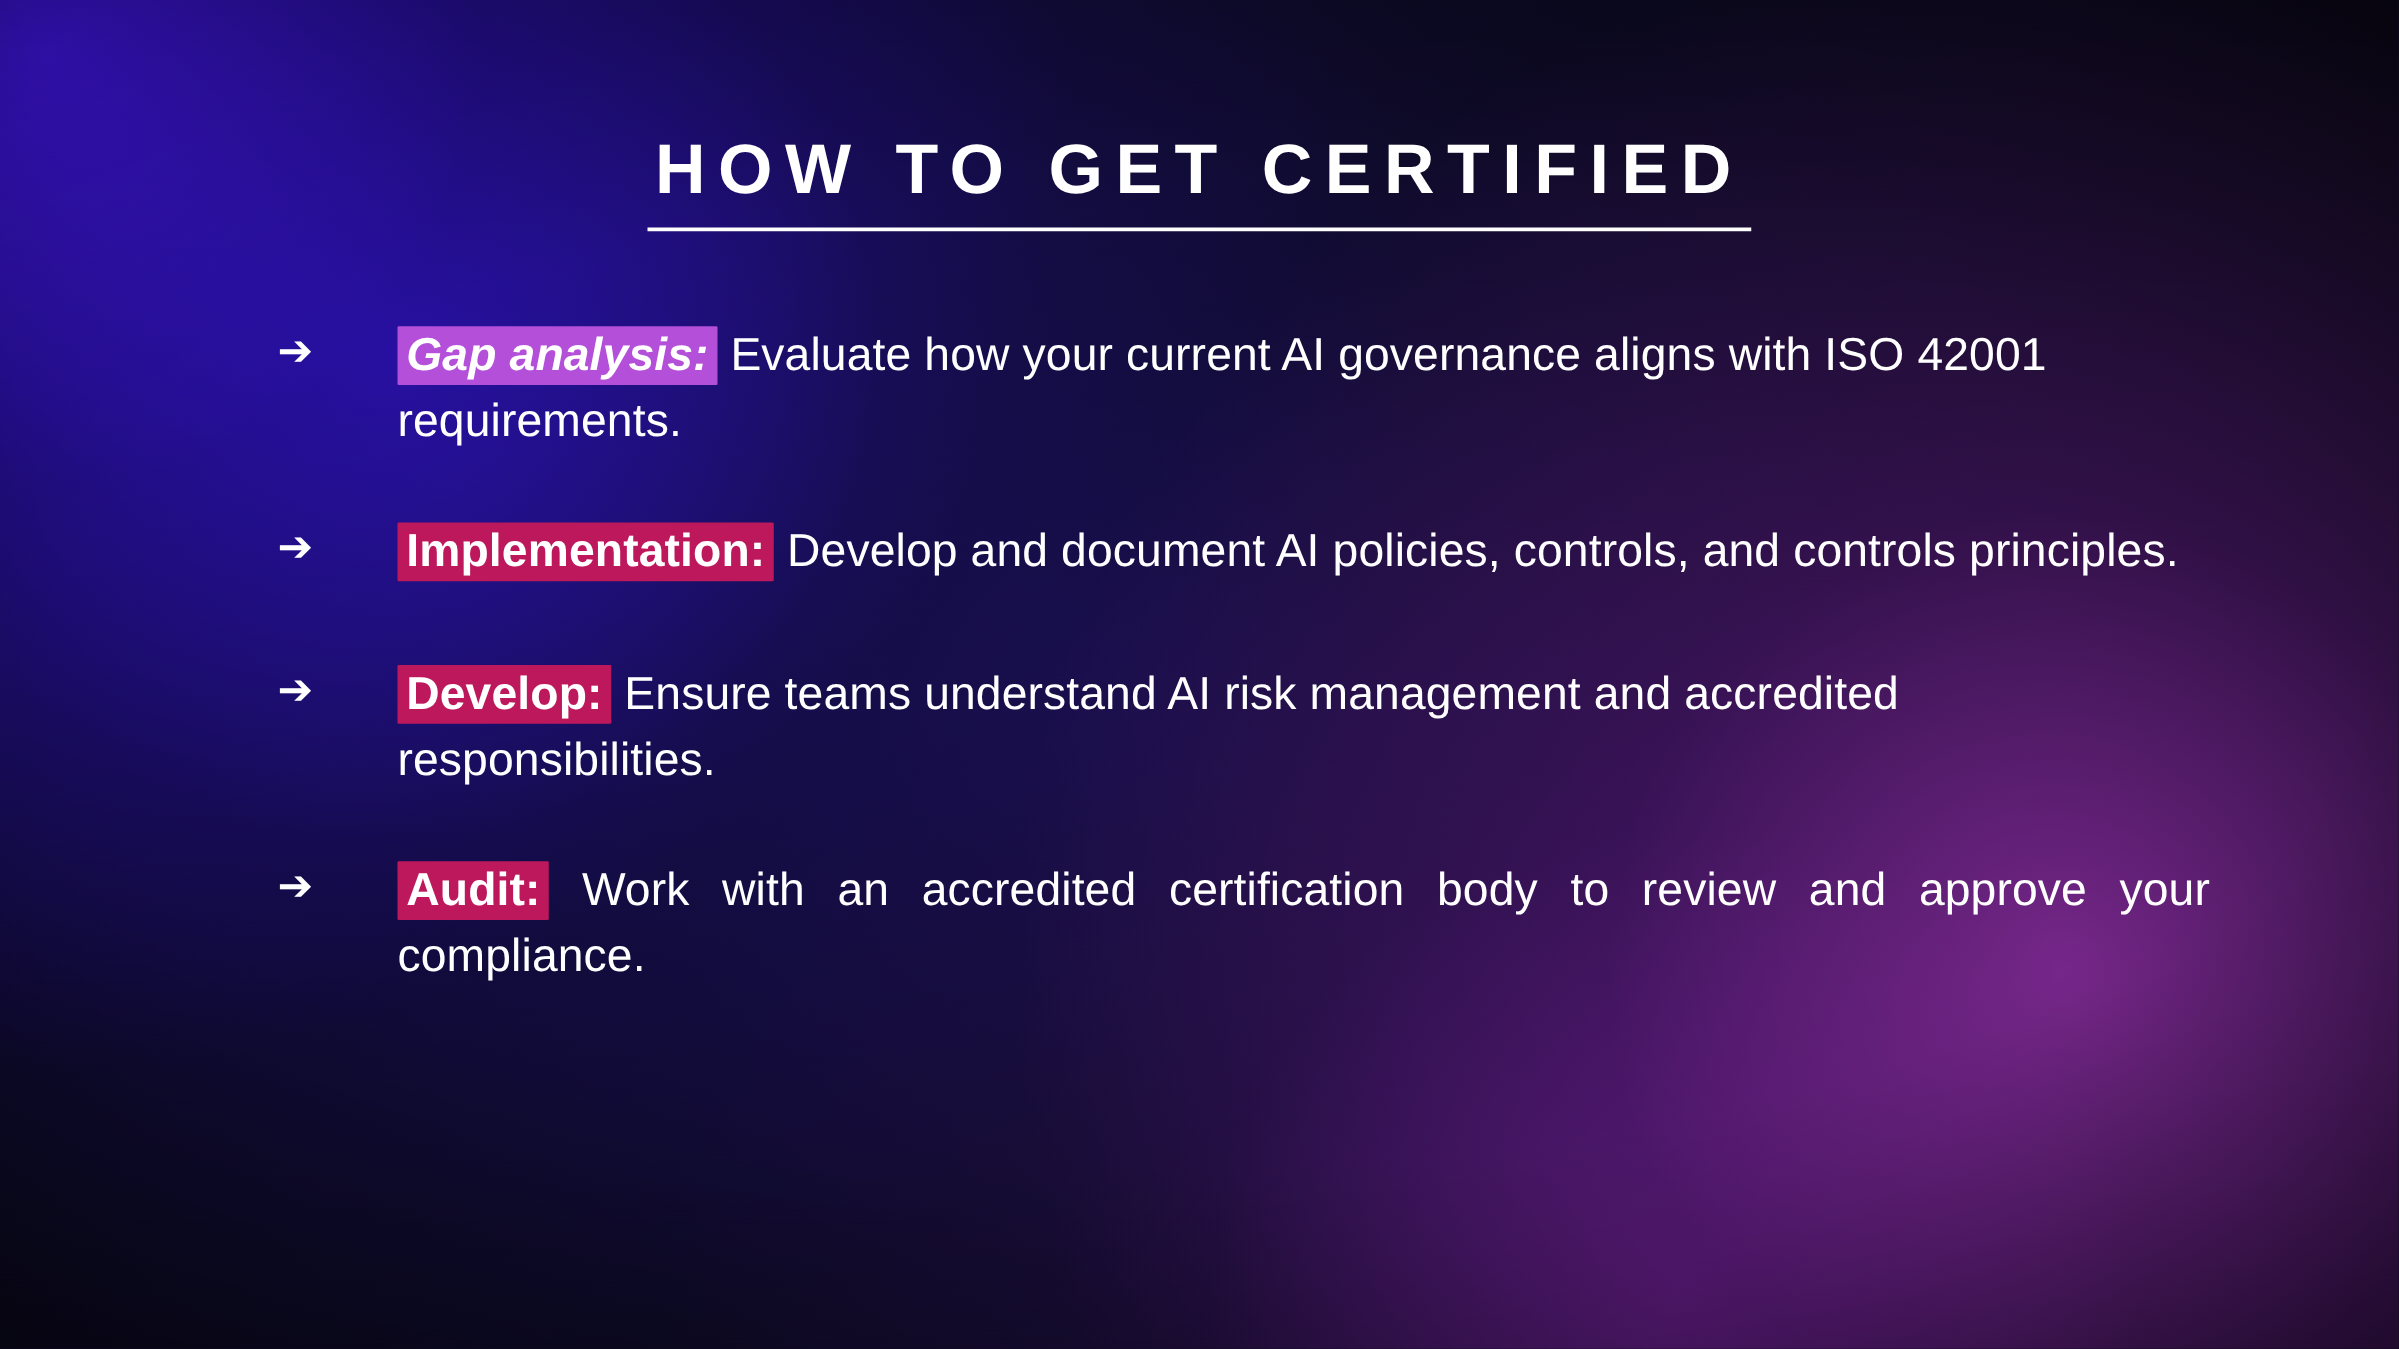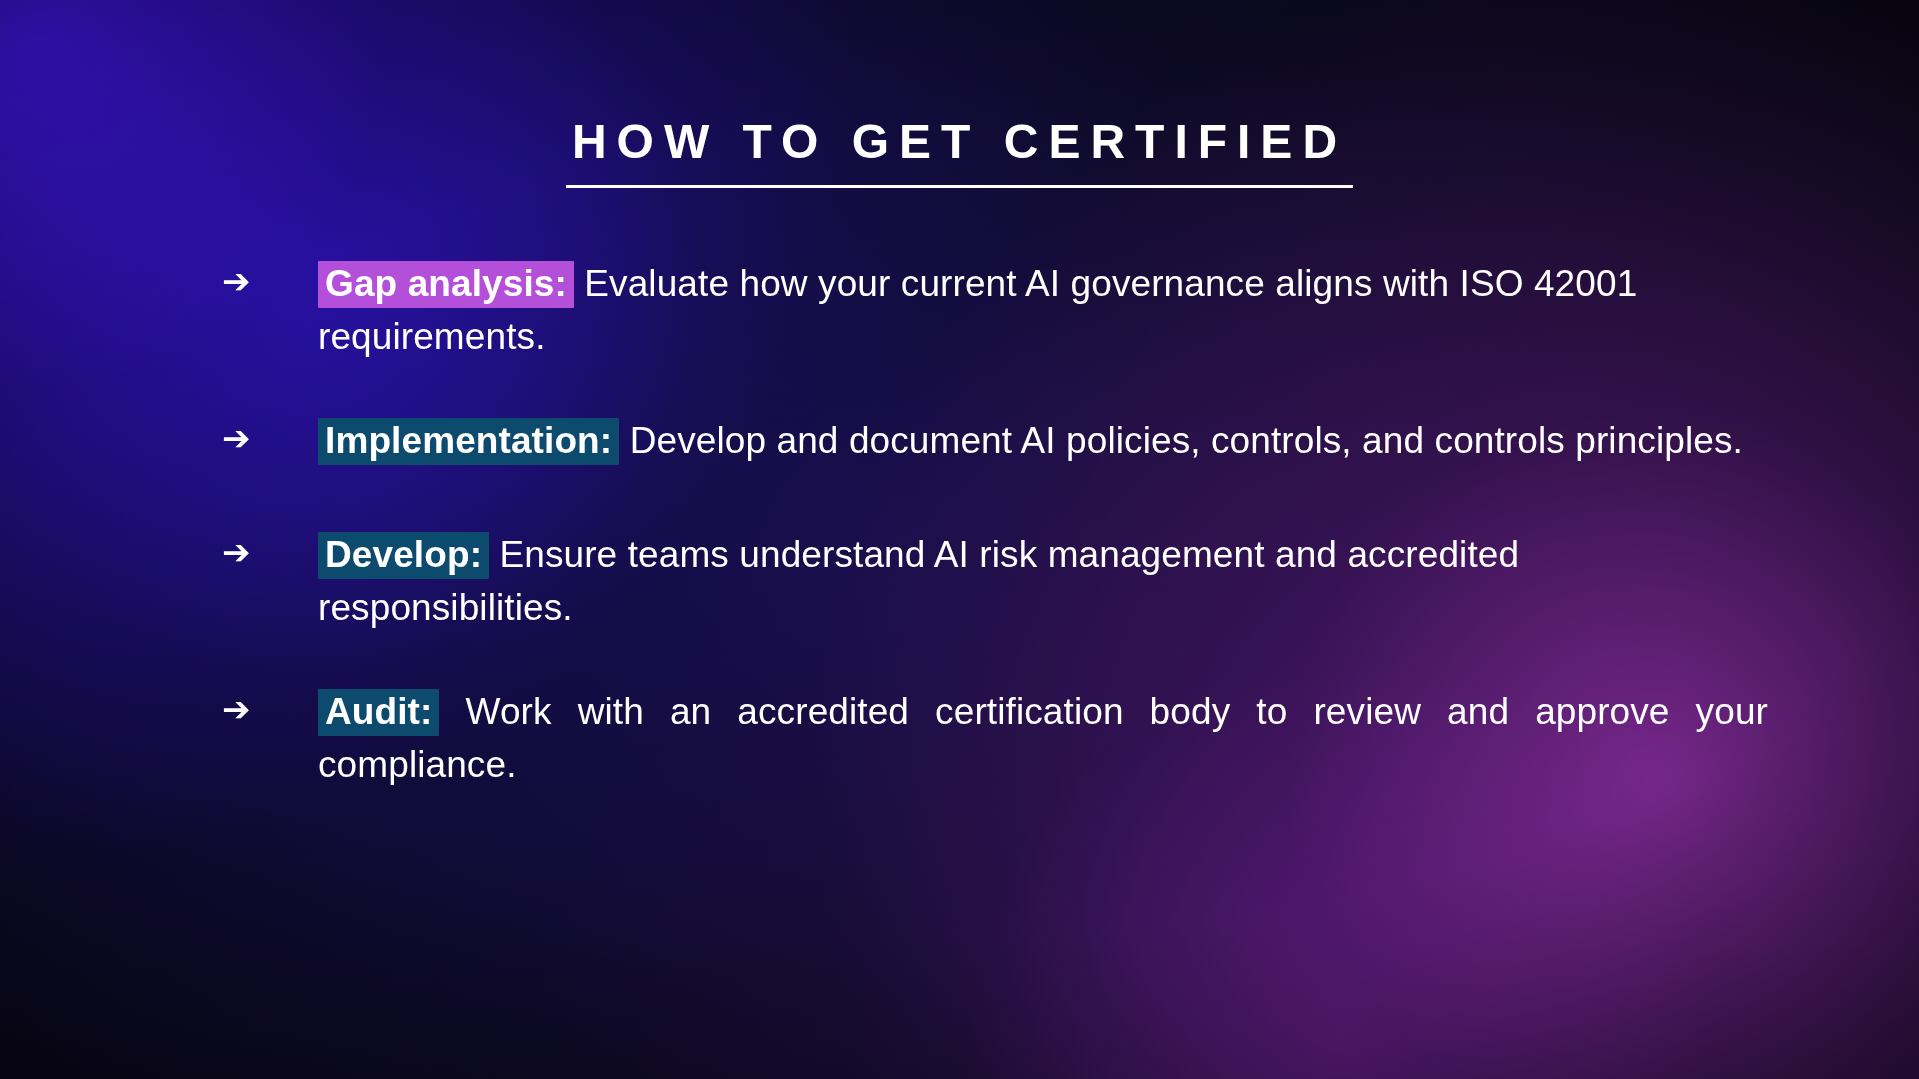--- a/index.html
+++ b/index.html
@@ -59,27 +59,26 @@
     top: 104px;
     left: 0;
     width: 100%;
     text-align: center;
   }
   .title {
     display: inline-block;
     color: #ffffff;
     font-family: "Liberation Sans", sans-serif;
     font-weight: 700;
-    font-size: 48px;
+    font-size: 56px;
     letter-spacing: 10px;
     line-height: 1.1;
     padding: 0 6px 16px 6px;
     border-bottom: 3px solid #ffffff;
     white-space: nowrap;
-    margin-top: 12px;
   }
 
   
   .list {
     position: absolute;
     top: 258px;
     left: 208px;
     width: 1560px;
   }
   .item {
@@ -108,29 +107,29 @@
     line-height: 1.42;
     font-weight: 400;
     letter-spacing: 0.1px;
   }
   .para.justify {
     text-align: justify;
     text-align-last: left;
   }
 
   .hl {
-    background: #0c4a6e;
+    background: #be185d;
     color: #ffffff;
     font-weight: 700;
     padding: 2px 7px 4px 7px;
     border-radius: 1px;
     box-decoration-break: clone;
     -webkit-box-decoration-break: clone;
   }
-  .hl.soft { background: #b34fd8; }
+  .hl.soft { background: #b34fd8; font-style: italic; }
   .rest { color: #ffffff; }
 </style>
 </head>
 <body>
 
 <div class="slide">
   <div class="bg-base"></div>
   <div class="bg-vignette"></div>
   <div class="bg-noise"></div>
 

